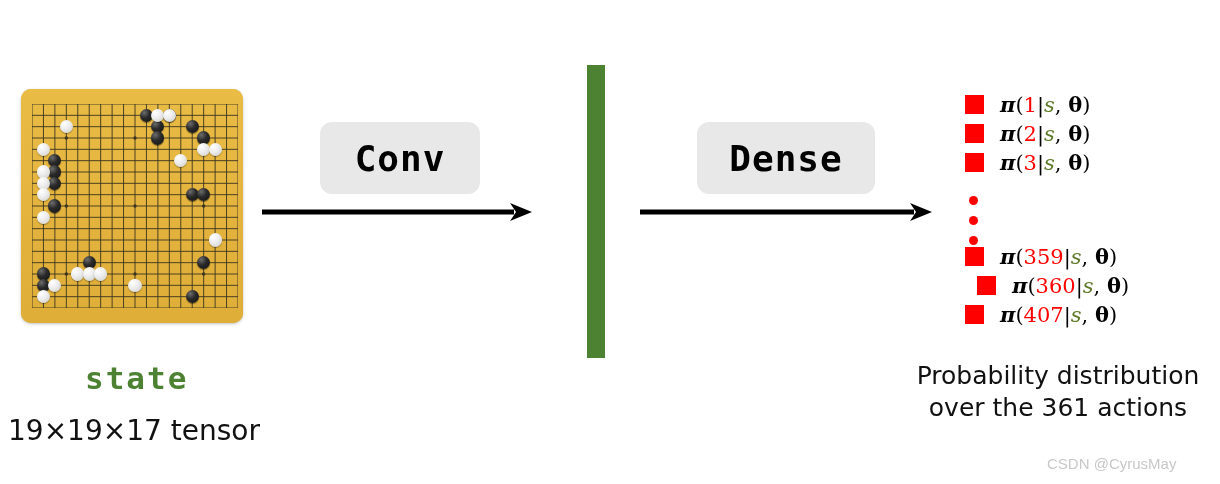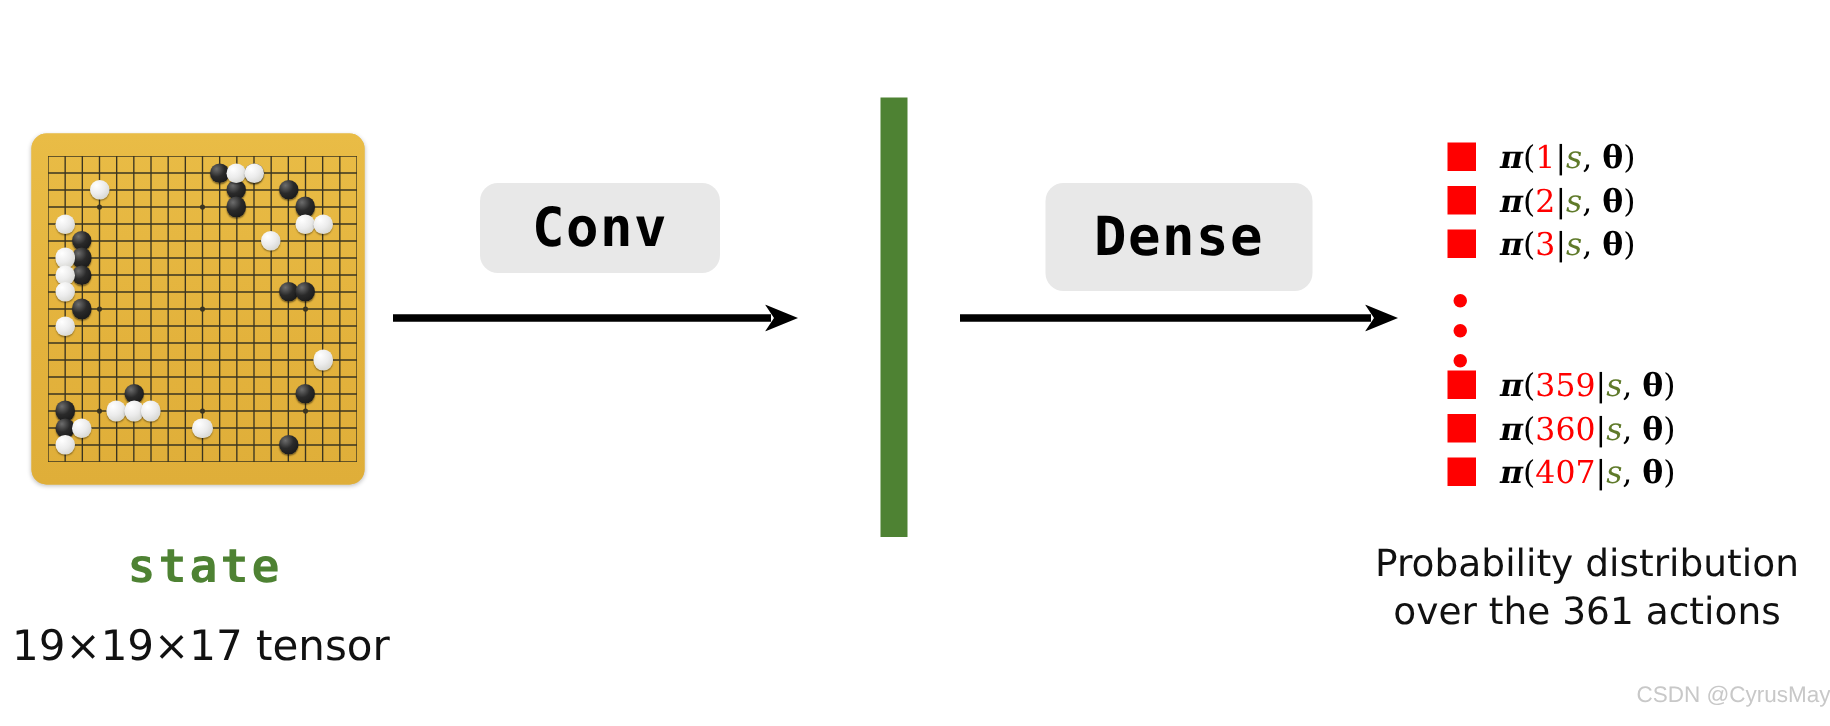--- a/index.html
+++ b/index.html
@@ -41,21 +41,21 @@
   .layer-box{
     position:absolute;
     background:#e8e8e8;
     border-radius:12px;
     display:flex;align-items:center;justify-content:center;
     font-family:"DejaVu Sans Mono","Liberation Mono",monospace;
     font-weight:bold;
     color:#000;
     letter-spacing:1px;
   }
-  #conv-box{left:320px;top:122px;width:160px;height:60px;font-size:36px;}
+  #conv-box{left:320px;top:122px;width:160px;height:72px;font-size:36px;}
   #dense-box{left:697px;top:122px;width:178px;height:72px;font-size:36px;}
 
   
   .arrow{position:absolute;height:18px;}
   #arrow-1{left:262px;top:203px;width:270px;}
   #arrow-2{left:640px;top:203px;width:292px;}
 
   
   #feature-bar{
     position:absolute;left:587px;top:65px;width:18px;height:293px;
@@ -84,21 +84,21 @@
   #prob-caption{
     position:absolute;left:900px;top:360px;width:316px;
     text-align:center;
     font-family:"DejaVu Sans","Liberation Sans",sans-serif;
     font-size:25px;line-height:32px;color:#111;
   }
 
   #watermark{
     position:absolute;left:1047px;top:455px;
     font-family:"Liberation Sans",sans-serif;
-    font-size:15px;color:#c8c8c8;white-space:nowrap;margin-left:44px;
+    font-size:15px;color:#c8c8c8;white-space:nowrap;
   }
 
   
   #prob-list{position:absolute;left:965px;top:92px;width:250px;}
   .prob-row{position:absolute;height:25px;display:flex;align-items:center;}
   .prob-swatch{width:19px;height:19px;background:#FF0000;flex:0 0 auto;}
   .prob-formula{
     margin-left:16px;
     font-family:"DejaVu Serif","Liberation Serif",serif;
     font-size:21px;
@@ -244,21 +244,21 @@
         <div class="prob-formula"><span class="pi">π</span><span>(</span><span class="num">2</span><span class="bar">|</span><span class="sv">s</span><span>, </span><span class="th">θ</span><span>)</span></div>
       </div>
       <div class="prob-row" style="top: 58px; left: 0px;">
         <div class="prob-swatch"></div>
         <div class="prob-formula"><span class="pi">π</span><span>(</span><span class="num">3</span><span class="bar">|</span><span class="sv">s</span><span>, </span><span class="th">θ</span><span>)</span></div>
       </div>
       <div class="prob-row" style="top: 152px; left: 0px;">
         <div class="prob-swatch"></div>
         <div class="prob-formula"><span class="pi">π</span><span>(</span><span class="num">359</span><span class="bar">|</span><span class="sv">s</span><span>, </span><span class="th">θ</span><span>)</span></div>
       </div>
-      <div class="prob-row" style="top: 181px; left: 0px; justify-content: flex-end;">
+      <div class="prob-row" style="top: 181px; left: 12px; justify-content: flex-end;">
         <div class="prob-swatch"></div>
         <div class="prob-formula"><span class="pi">π</span><span>(</span><span class="num">360</span><span class="bar">|</span><span class="sv">s</span><span>, </span><span class="th">θ</span><span>)</span></div>
       </div>
       <div class="prob-row" style="top: 210px; left: 0px;">
         <div class="prob-swatch"></div>
         <div class="prob-formula"><span class="pi">π</span><span>(</span><span class="num">407</span><span class="bar">|</span><span class="sv">s</span><span>, </span><span class="th">θ</span><span>)</span></div>
       </div>
     </div>
   <div id="ellipsis-dots">
       <div class="dot"></div>

